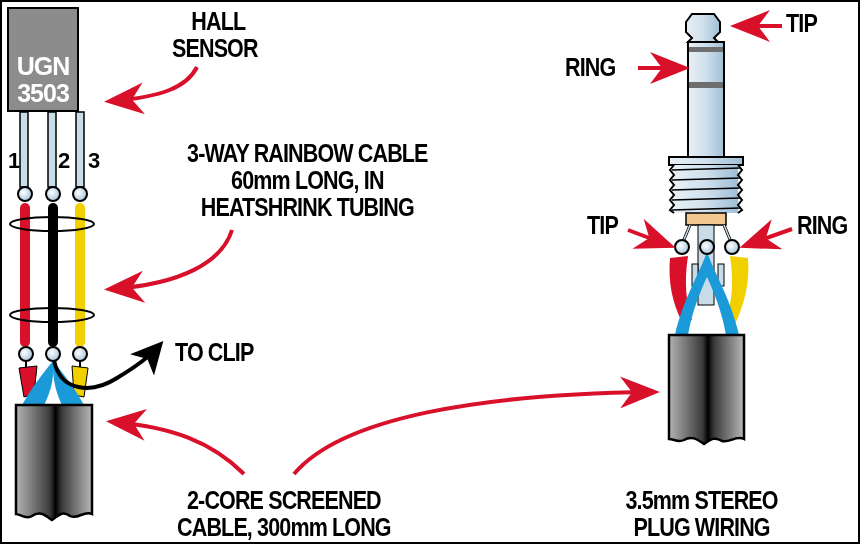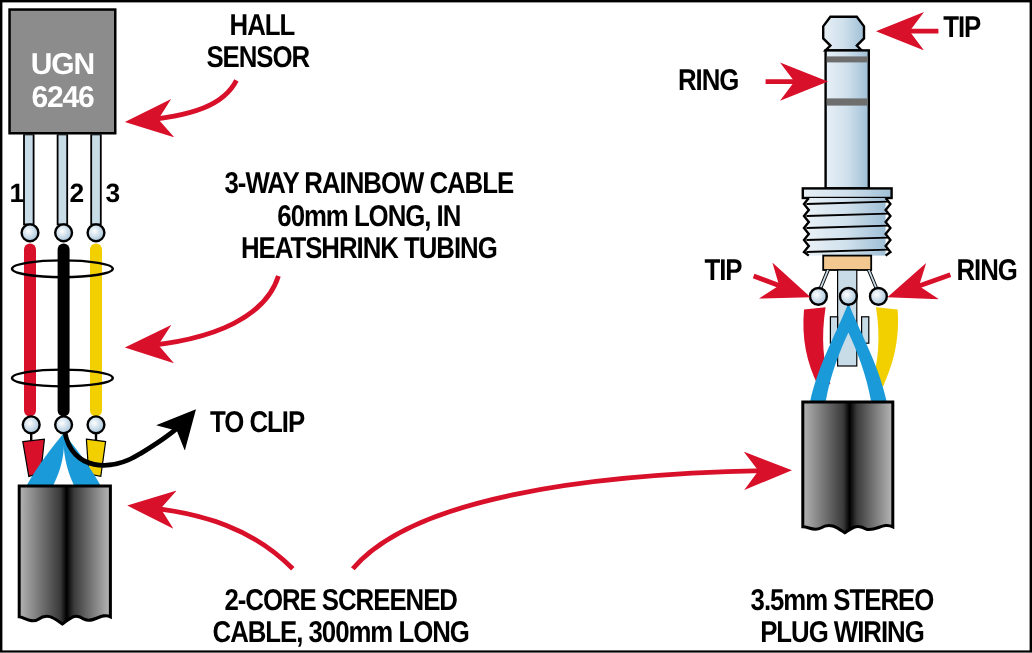--- a/index.html
+++ b/index.html
@@ -8,24 +8,24 @@
     background: #ffffff; box-sizing: border-box; border: 2px solid #000;
   }
   svg { position: absolute; left: 0; top: 0; }
   .lbl {
     position: absolute; font-family: "Liberation Sans", sans-serif;
     font-weight: bold; color: #000; text-align: center; line-height: 27px;
     font-size: 25px; letter-spacing: -1px; transform: scaleX(0.86);
     transform-origin: left top; white-space: nowrap;
   }
   .chip {
-    position: absolute; left: 5px; top: 5px; width: 90px; height: 105px;
+    position: absolute; left: 5px; top: 5px; width: 72px; height: 105px;
     background: #8c8c8c; border: 2px solid #000; box-sizing: border-box;
     color: #ffffff; font-family: "Liberation Sans", sans-serif; font-weight: bold;
-    font-size: 25px; line-height: 27px; text-align: center; padding-top: 32px;
+    font-size: 25px; line-height: 27px; text-align: center; padding-top: 44px;
     letter-spacing: -1px;
   }
   .pin {
     position: absolute; font-family: "Liberation Sans", sans-serif; font-weight: bold;
     font-size: 22px; color: #000;
   }
 </style>
 </head>
 <body>
 
@@ -144,21 +144,21 @@
     <path d="M292,472 C340,415 480,392 650,390" marker-end="url(#redHead)"></path>
     <path d="M780,24 L736,24" marker-end="url(#redHead)"></path>
     <path d="M636,66 L680,66" marker-end="url(#redHead)"></path>
     <path d="M626,228 L666,243" marker-end="url(#redHead)"></path>
     <path d="M790,227 L745,243" marker-end="url(#redHead)"></path>
   </g>
 </svg>
 
 <div class="chip">
   <div>UGN</div>
-  <div>6246</div>
+  <div>3503</div>
 </div>
 
 <span class="pin" style="left:6px; top:146px;">1</span>
 <span class="pin" style="left:56px; top:146px;">2</span>
 <span class="pin" style="left:86px; top:146px;">3</span>
 
 <div class="lbl" style="left:170px; top:6px;">
   <div style="padding-left:8px;">HALL</div>
   <div>SENSOR</div>
 </div>

